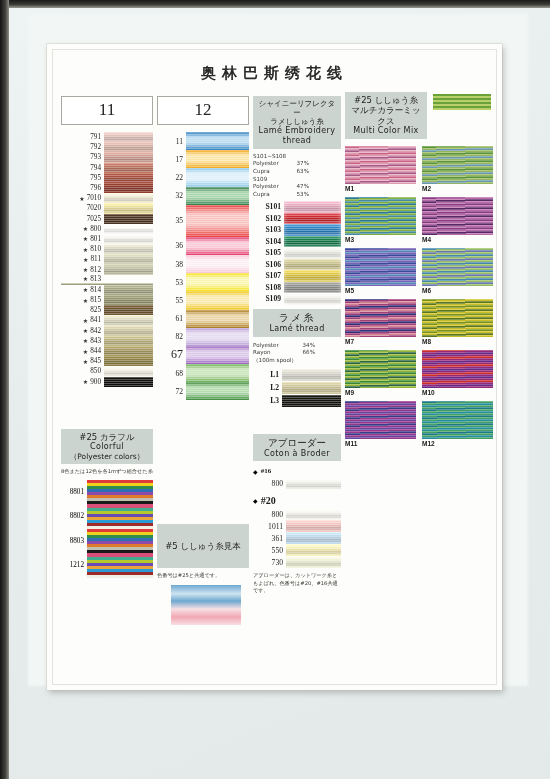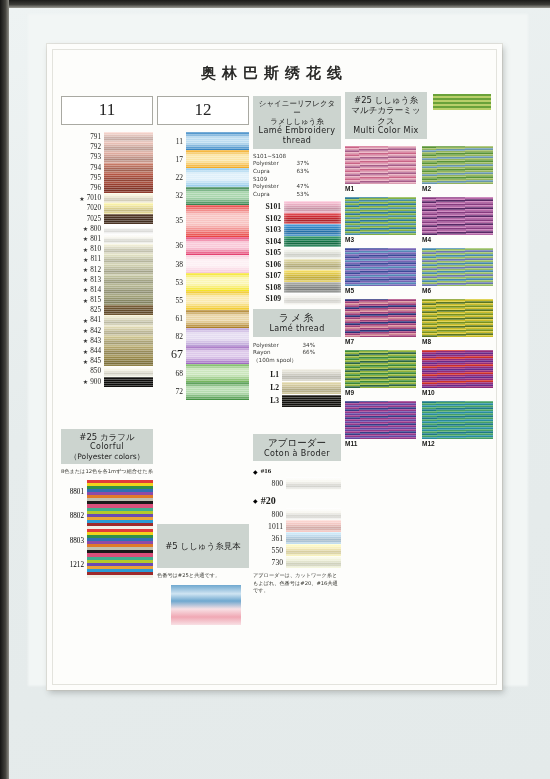--- a/index.html
+++ b/index.html
@@ -151,21 +151,21 @@
           <div class="sw-chip" style="background: linear-gradient(rgb(249, 246, 222) 0%, rgb(222, 220, 198) 35%, rgb(186, 185, 166) 70%, rgb(233, 231, 208) 100%);"></div>
         </div>
         <div class="sw-row" style="height: 10.2px;">
           <div class="sw-code" style="width: 40px;"><span class="sw-star">★</span>811</div>
           <div class="sw-chip" style="background: linear-gradient(rgb(232, 232, 200) 0%, rgb(207, 207, 179) 35%, rgb(174, 174, 150) 70%, rgb(217, 217, 188) 100%);"></div>
         </div>
         <div class="sw-row" style="height: 10.2px;">
           <div class="sw-code" style="width: 40px;"><span class="sw-star">★</span>812</div>
           <div class="sw-chip" style="background: linear-gradient(rgb(215, 215, 181) 0%, rgb(192, 192, 162) 35%, rgb(161, 161, 136) 70%, rgb(202, 202, 170) 100%);"></div>
         </div>
-        <div class="sw-row" style="height: 10.2px;">
+        <div class="sw-row" style="height: 10.2px; flex-direction: column;">
           <div class="sw-code" style="width: 40px;"><span class="sw-star">★</span>813</div>
           <div class="sw-chip" style="background: linear-gradient(rgb(200, 202, 164) 0%, rgb(179, 180, 146) 35%, rgb(150, 151, 123) 70%, rgb(188, 189, 153) 100%);"></div>
         </div>
         <div class="sw-row" style="height: 10.2px;">
           <div class="sw-code" style="width: 40px;"><span class="sw-star">★</span>814</div>
           <div class="sw-chip" style="background: linear-gradient(rgb(185, 186, 148) 0%, rgb(165, 166, 132) 35%, rgb(139, 139, 111) 70%, rgb(173, 174, 139) 100%);"></div>
         </div>
         <div class="sw-row" style="height: 10.2px;">
           <div class="sw-code" style="width: 40px;"><span class="sw-star">★</span>815</div>
           <div class="sw-chip" style="background: linear-gradient(rgb(167, 167, 124) 0%, rgb(149, 149, 111) 35%, rgb(125, 125, 93) 70%, rgb(156, 156, 117) 100%);"></div>

